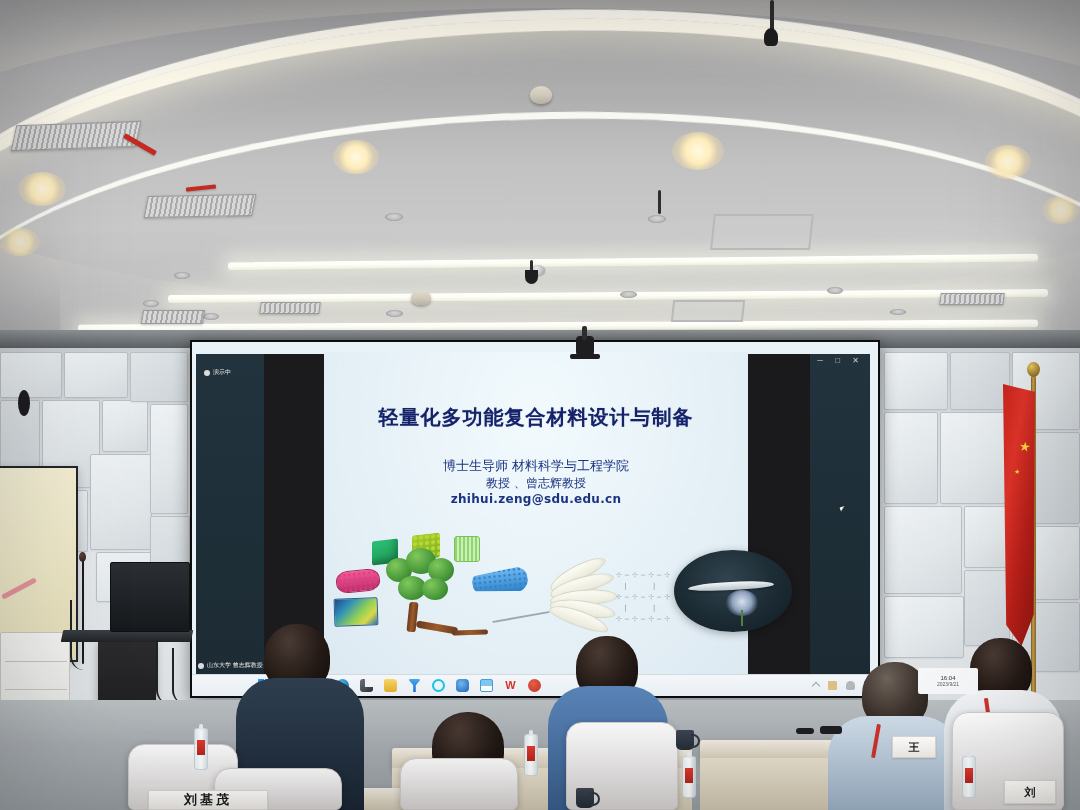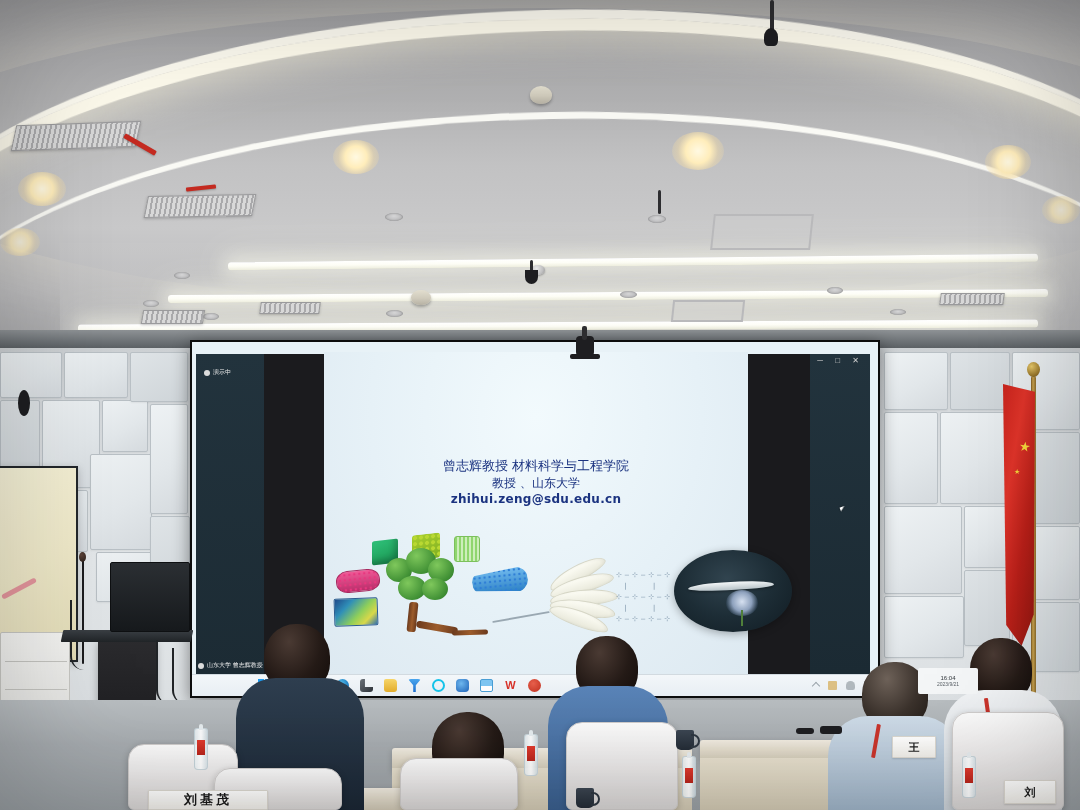--- a/index.html
+++ b/index.html
@@ -479,23 +479,24 @@
         </div>
       </div>
       <div class="lb-left2"></div>
       <div class="lb-right"></div>
       <div class="lb-right2">
         <div class="win-ctl" style="right:6px">─  □  ✕</div>
         <div class="cursor-arrow" style="left:30px;top:152px"></div>
       </div>
 
       <div class="slide">
+        <div class="slide-title">轻量化多功能复合材料设计与制备</div>
         <div class="slide-sub">
-          <div class="l2">曾志辉教授  材料科学与工程学院</div>
-          <div class="l3">教授 、山东大学</div>
+          <div class="l2">博士生导师  材料科学与工程学院</div>
+          <div class="l3">教授 、曾志辉教授</div>
           <div class="l4">zhihui.zeng@sdu.edu.cn</div>
         </div>
 
         <div class="cube" style="left:48px;top:188px"></div>
         <div class="bump-cube" style="left:88px;top:182px"></div>
         <div class="pleat" style="left:130px;top:184px"></div>
         <div class="tube-pink" style="left:12px;top:218px;transform:rotate(-6deg)"></div>
         <div class="tube-blue" style="left:148px;top:216px;transform:rotate(-6deg)"></div>
         <div class="film" style="left:10px;top:246px;transform:rotate(-2deg)"></div>
 

